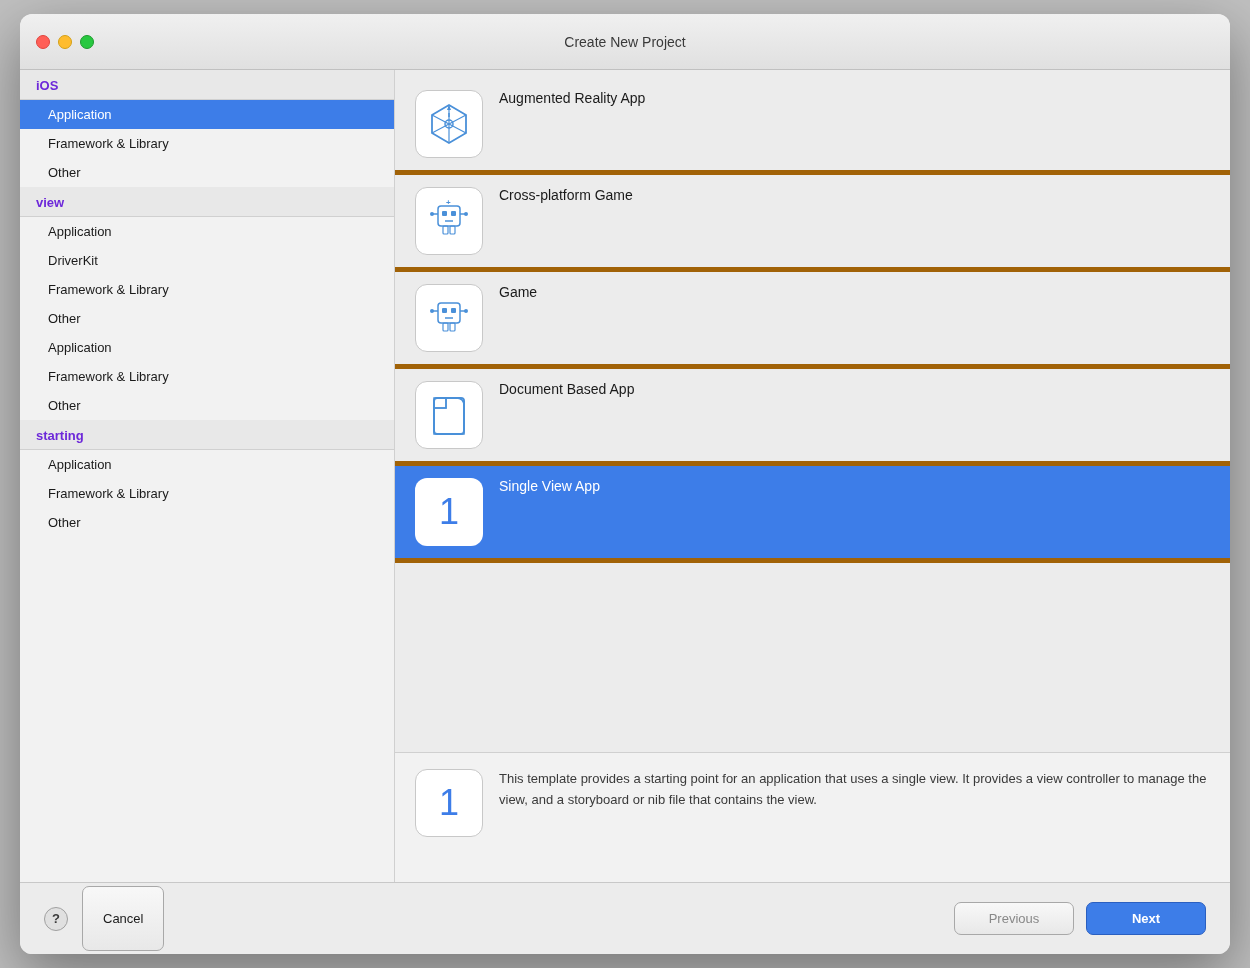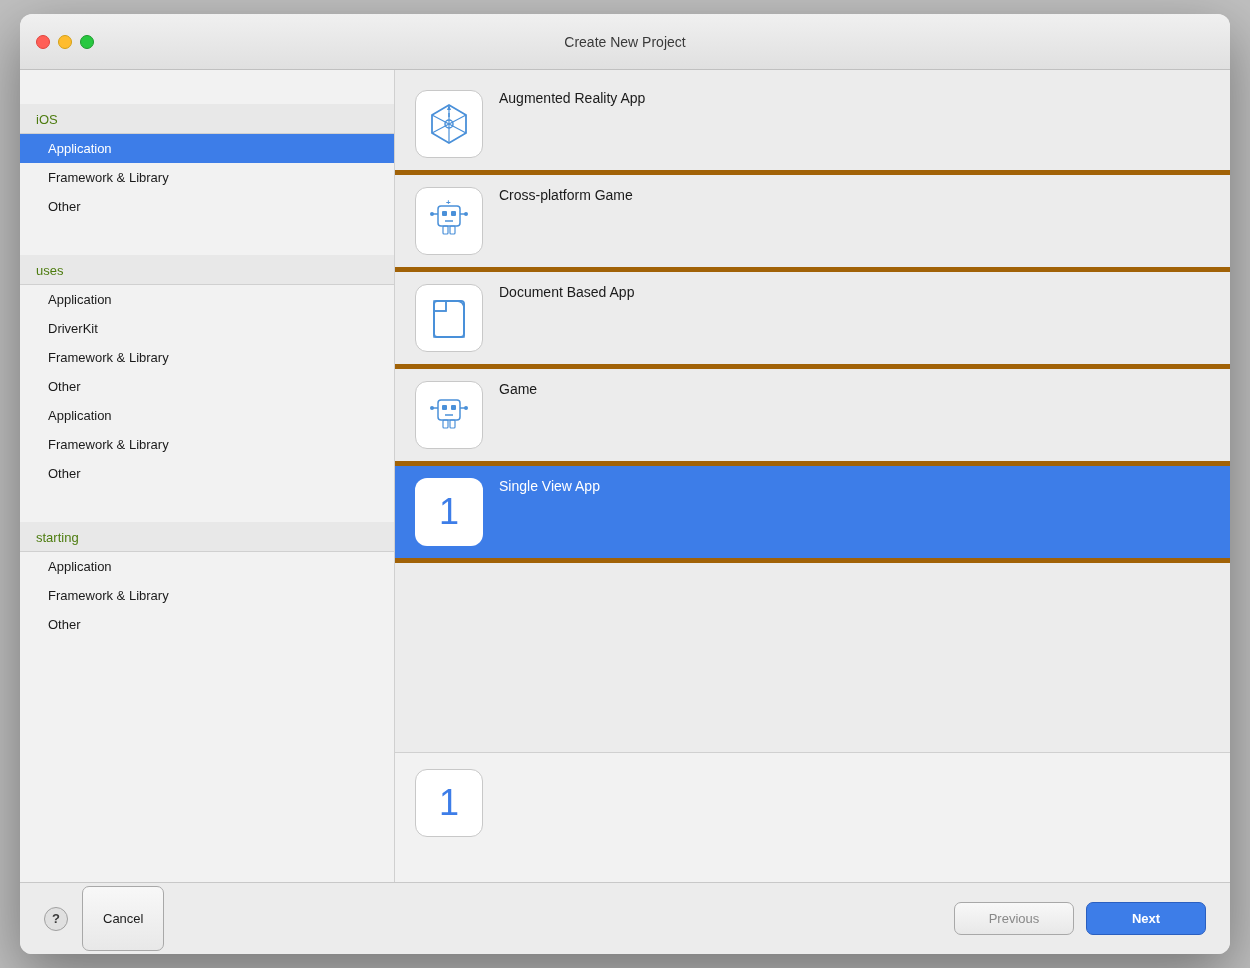--- a/index.html
+++ b/index.html
@@ -74,25 +74,24 @@
       width: 375px;
       background: #f2f2f2;
       border-right: 1px solid #d0d0d0;
       overflow-y: auto;
       flex-shrink: 0;
     }
 
     .sidebar-section-header {
       padding: 8px 16px 6px 16px;
       font-size: 13px;
-      font-weight: 400;
-      color: #4d7c0f;
+      font-weight: 700;
+      color: #6d28d9;
       background: #e8e8e8;
       border-bottom: 1px solid #d0d0d0;
-      margin-top: 34px;
     }
 
     .sidebar-item {
       padding: 7px 16px 7px 28px;
       font-size: 13px;
       color: #1a1a1a;
       cursor: pointer;
     }
 
     .sidebar-item.selected {
@@ -298,21 +297,21 @@
 
   <div class="content">
 
     <div class="sidebar">
 
       <div class="sidebar-section-header">iOS</div>
       <div class="sidebar-item selected">Application</div>
       <div class="sidebar-item">Framework &amp; Library</div>
       <div class="sidebar-item">Other</div>
 
-      <div class="sidebar-section-header">uses</div>
+      <div class="sidebar-section-header">view</div>
       <div class="sidebar-item">Application</div>
       <div class="sidebar-item">DriverKit</div>
       <div class="sidebar-item">Framework &amp; Library</div>
       <div class="sidebar-item">Other</div>
 
       <div class="sidebar-item">Application</div>
       <div class="sidebar-item">Framework &amp; Library</div>
       <div class="sidebar-item">Other</div>
 
       <div class="sidebar-section-header">starting</div>
@@ -350,65 +349,66 @@
               <line x1="14" y1="18" x2="8" y2="18" stroke="#4a90d9" stroke-width="1.5"></line>
               <circle cx="8" cy="18" r="2" fill="#4a90d9"></circle>
               <line x1="36" y1="18" x2="42" y2="18" stroke="#4a90d9" stroke-width="1.5"></line>
               <circle cx="42" cy="18" r="2" fill="#4a90d9"></circle>
               <rect x="19" y="30" width="5" height="8" rx="1" stroke="#4a90d9" stroke-width="1.2" fill="none"></rect>
               <rect x="26" y="30" width="5" height="8" rx="1" stroke="#4a90d9" stroke-width="1.2" fill="none"></rect>
               <text x="22" y="9" font-size="8" fill="#4a90d9" font-weight="bold">+</text>
             </svg>
           </div>
           <span class="template-name">Cross-platform Game</span>
-        </div>
-
-        <div class="template-item">
-          <div class="template-icon">
-            <svg class="icon-svg" viewBox="0 0 50 50" fill="none" xmlns="http://www.w3.org/2000/svg">
-              <rect x="10" y="8" width="30" height="36" rx="3" stroke="#4a90d9" stroke-width="2" fill="none"></rect>
-              <path d="M10 8 Q10 8 22 8 L22 18 L10 18 Z" stroke="#4a90d9" stroke-width="1.5" fill="none"></path>
-              <path d="M22 8 L32 8 Q40 8 40 16 L40 44 Q40 44 10 44 L10 18 L22 18 Z" stroke="#4a90d9" stroke-width="1.5" fill="none"></path>
-            </svg>
-          </div>
-          <span class="template-name">Document Based App</span>
         </div>
 
         <div class="template-item">
           <div class="template-icon">
             <svg class="icon-svg" viewBox="0 0 50 50" fill="none" xmlns="http://www.w3.org/2000/svg">
               <rect x="14" y="10" width="22" height="20" rx="3" stroke="#4a90d9" stroke-width="1.5" fill="none"></rect>
               <rect x="18" y="15" width="5" height="5" rx="1" fill="#4a90d9"></rect>
               <rect x="27" y="15" width="5" height="5" rx="1" fill="#4a90d9"></rect>
               <line x1="21" y1="25" x2="29" y2="25" stroke="#4a90d9" stroke-width="1.5"></line>
               <line x1="14" y1="18" x2="8" y2="18" stroke="#4a90d9" stroke-width="1.5"></line>
               <circle cx="8" cy="18" r="2" fill="#4a90d9"></circle>
               <line x1="36" y1="18" x2="42" y2="18" stroke="#4a90d9" stroke-width="1.5"></line>
               <circle cx="42" cy="18" r="2" fill="#4a90d9"></circle>
               <rect x="19" y="30" width="5" height="8" rx="1" stroke="#4a90d9" stroke-width="1.2" fill="none"></rect>
               <rect x="26" y="30" width="5" height="8" rx="1" stroke="#4a90d9" stroke-width="1.2" fill="none"></rect>
             </svg>
           </div>
           <span class="template-name">Game</span>
         </div>
 
+        <div class="template-item">
+          <div class="template-icon">
+            <svg class="icon-svg" viewBox="0 0 50 50" fill="none" xmlns="http://www.w3.org/2000/svg">
+              <rect x="10" y="8" width="30" height="36" rx="3" stroke="#4a90d9" stroke-width="2" fill="none"></rect>
+              <path d="M10 8 Q10 8 22 8 L22 18 L10 18 Z" stroke="#4a90d9" stroke-width="1.5" fill="none"></path>
+              <path d="M22 8 L32 8 Q40 8 40 16 L40 44 Q40 44 10 44 L10 18 L22 18 Z" stroke="#4a90d9" stroke-width="1.5" fill="none"></path>
+            </svg>
+          </div>
+          <span class="template-name">Document Based App</span>
+        </div>
+
 
         <div class="template-item selected">
           <div class="template-icon">
             <span class="icon-number">1</span>
           </div>
           <span class="template-name">Single View App</span>
         </div>
 
       </div>
 
       <div class="description-area">
         <div class="description-icon">
           <span class="icon-number">1</span>
         </div>
+        <p class="description-text">This template provides a starting point for an application that uses a single view. It provides a view controller to manage the view, and a storyboard or nib file that contains the view.</p>
       </div>
 
     </div>
 
   </div>
 
   <div class="bottom-bar">
     <div class="bottom-left">
       <div class="help-button">?</div>
       <button class="cancel-button">Cancel</button>

